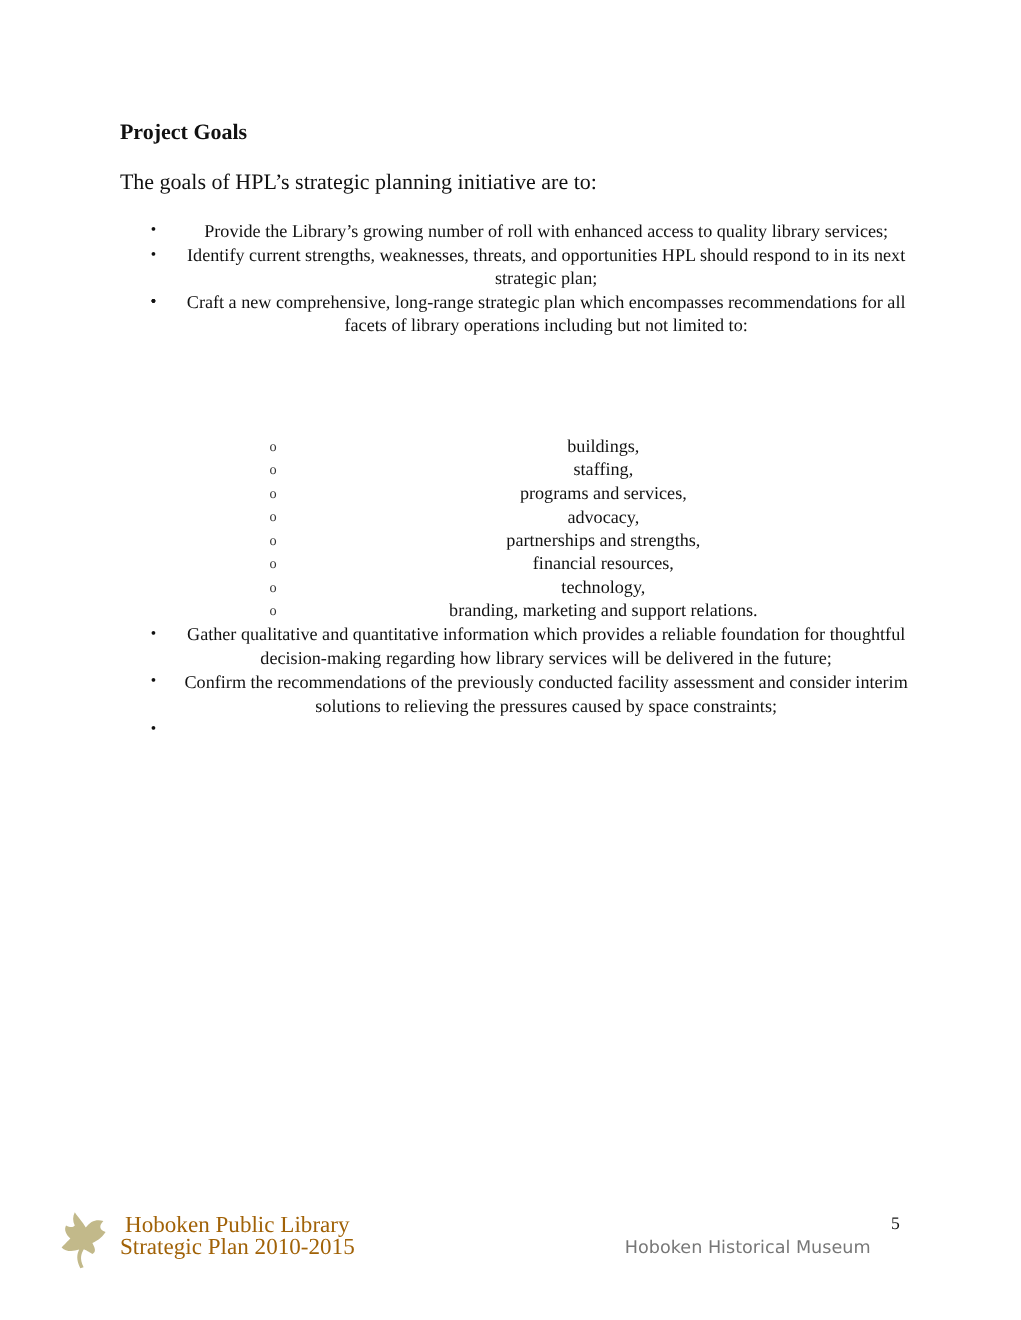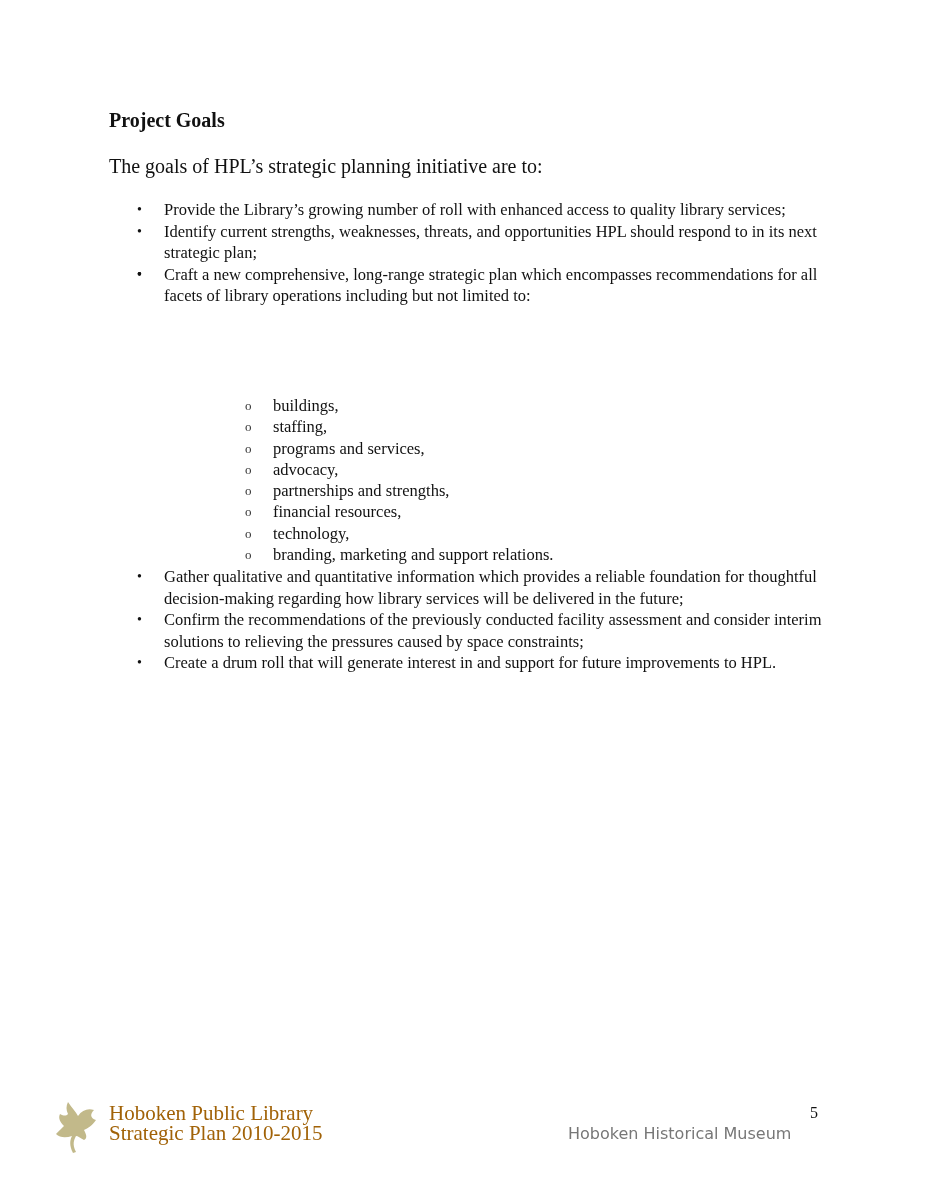--- a/index.html
+++ b/index.html
@@ -1,17 +1,17 @@
 <!DOCTYPE html>
 <html><head>
 <meta charset="utf-8">
 <style>
   html, body { margin: 0; padding: 0; background: #ffffff; }
   body { width: 928px; height: 1200px; position: relative; overflow: hidden; }
-  .page { position: absolute; left: 0; top: 0; width: 928px; height: 1200px; background: #fff; }
+  .page { position: absolute; left: 0; top: 0; width: 928px; height: 1200px; background: #fff; text-align: center; }
   .title {
     position: absolute; left: 109px; top: 109px;
     font-family: "Liberation Serif", serif; font-weight: bold; font-size: 20px; color: #111;
   }
   .intro {
     position: absolute; left: 109px; top: 155px;
     font-family: "Liberation Serif", serif; font-size: 20px; color: #111;
   }
   .list {
     position: absolute; left: 109px; top: 199px; width: 720px;
@@ -63,21 +63,21 @@
     <li class="sub-item"><span class="obullet">o</span><span>advocacy,</span></li>
     <li class="sub-item"><span class="obullet">o</span><span>partnerships and strengths,</span></li>
     <li class="sub-item"><span class="obullet">o</span><span>financial resources,</span></li>
     <li class="sub-item"><span class="obullet">o</span><span>technology,</span></li>
     <li class="sub-item"><span class="obullet">o</span><span>branding, marketing and support relations.</span></li>
   </ul>
 
   <ul class="list" style="top:566px;">
     <li class="item"><span class="bullet">•</span><span>Gather qualitative and quantitative information which provides a reliable foundation for thoughtful decision-making regarding how library services will be delivered in the future;</span></li>
     <li class="item"><span class="bullet">•</span><span>Confirm the recommendations of the previously conducted facility assessment and consider interim solutions to relieving the pressures caused by space constraints;</span></li>
-    <li class="item"><span class="bullet">•</span><span>Create a drum roll that will generate interest in and support for future improvements to HPL.</span></li>
+    <li class="item"><span class="bullet">•</span></li>
   </ul>
 
   <div class="footer-logo">
     <svg width="50" height="58" viewBox="0 0 50 58">
       <path d="M14 4 C18 10 22 14 24 18 C28 12 34 10 40 12 C36 16 36 20 42 22 C38 28 34 30 30 32 C32 36 34 40 30 42 C26 40 24 38 22 38 C20 42 18 46 22 54 L19 55 C15 47 16 42 18 38 C12 40 6 40 2 36 C6 32 8 30 10 28 C6 24 4 20 6 16 C10 18 12 18 14 16 C12 12 12 8 14 4 Z" fill="#c2b98a"></path>
     </svg>
   </div>
   <div class="footer-text">
     <div>Hoboken Public Library</div>
     <div>Strategic Plan 2010-2015</div>

